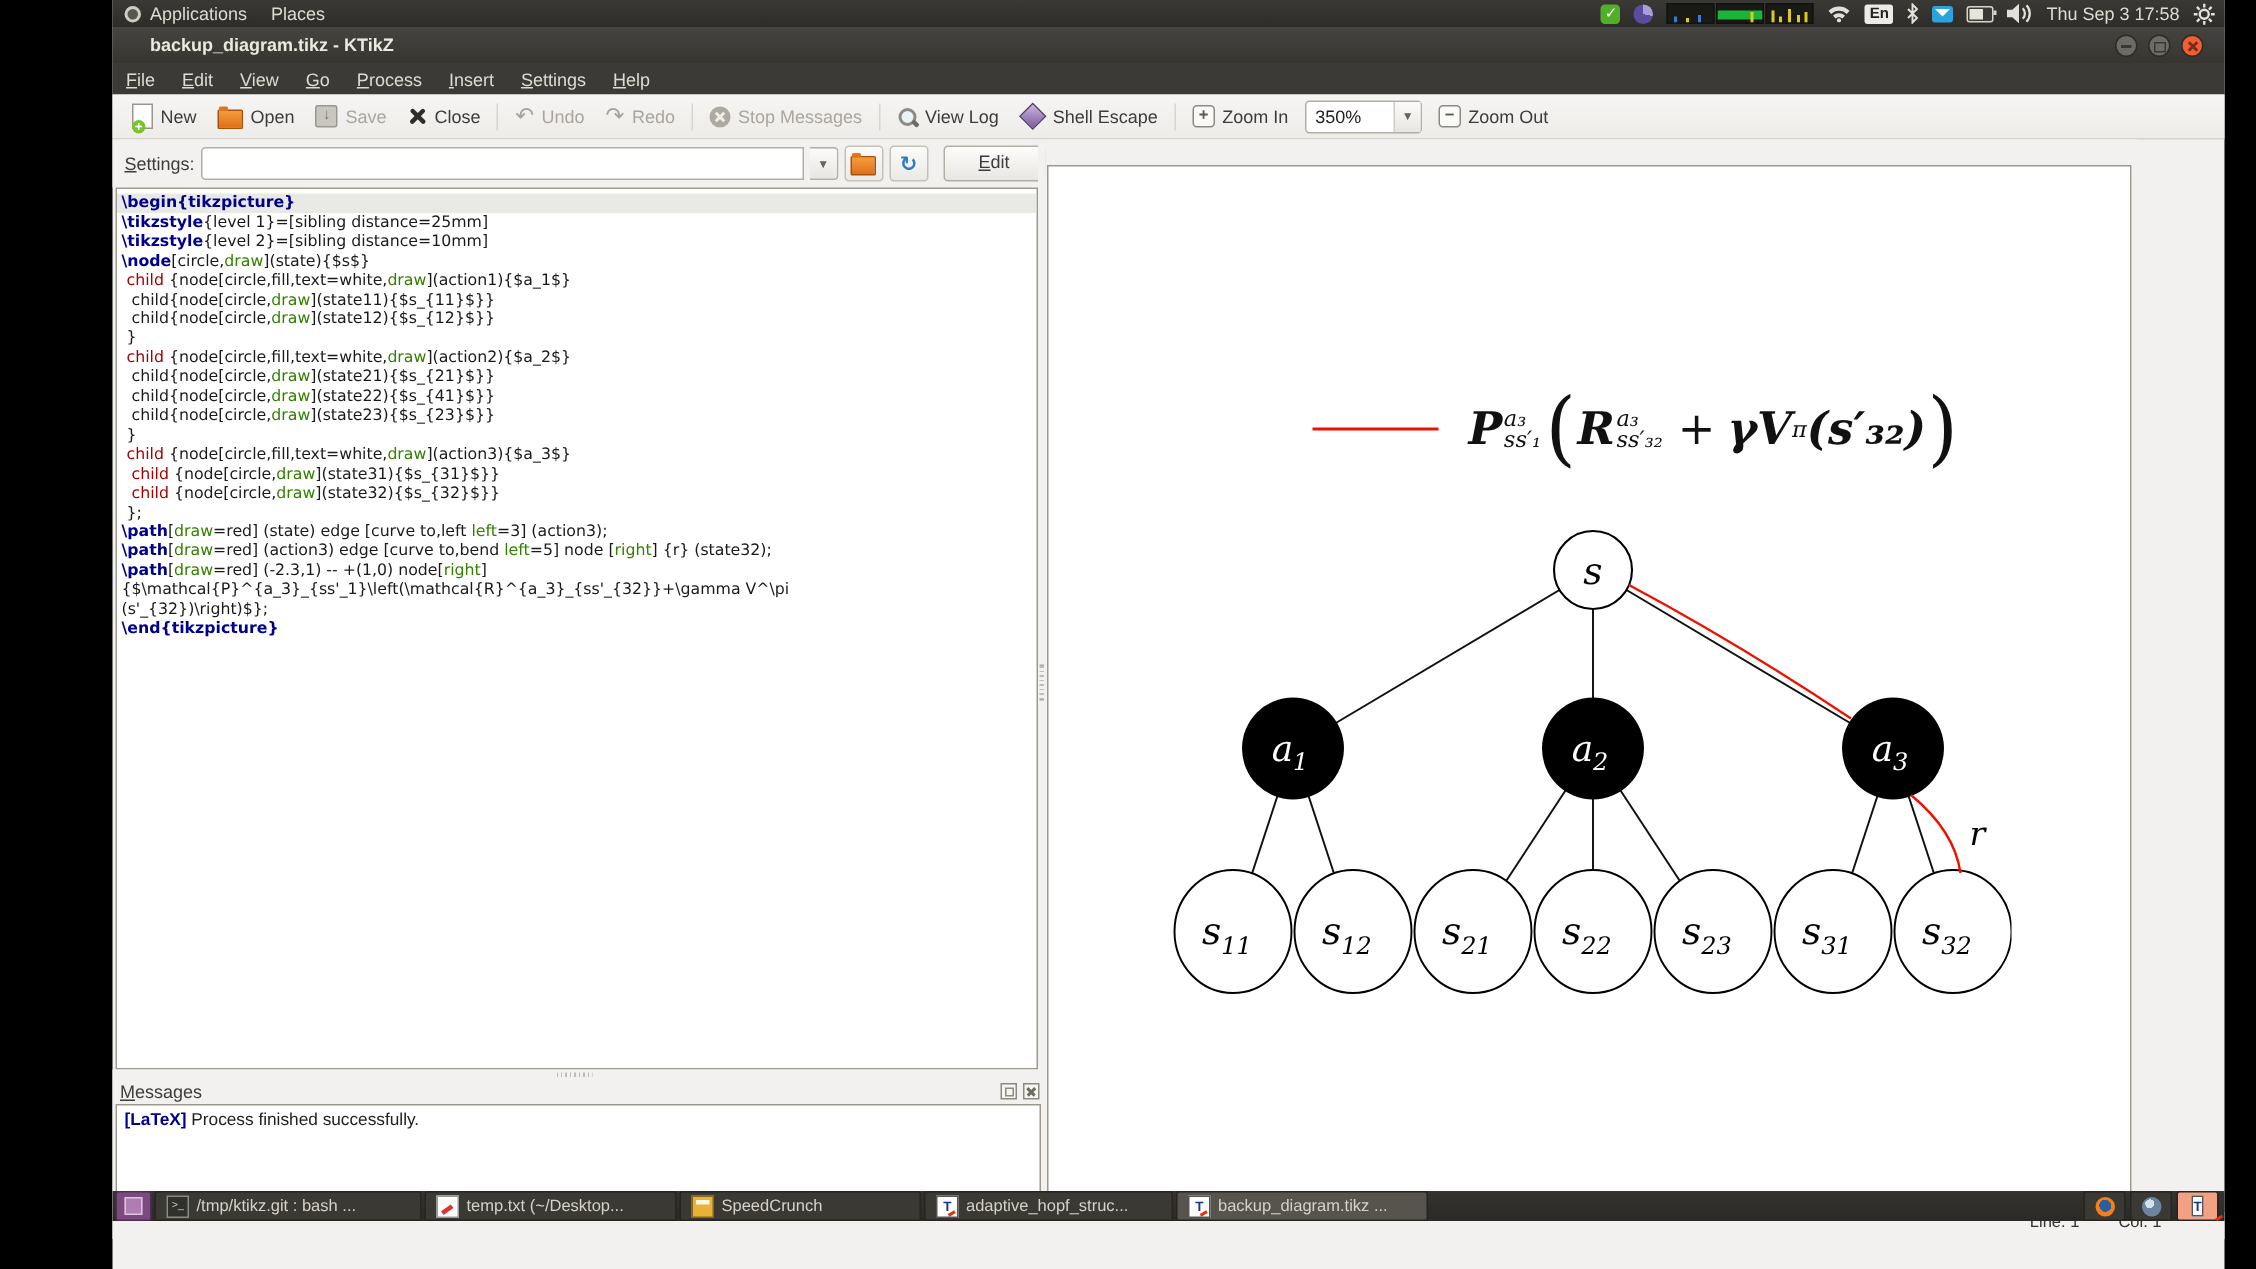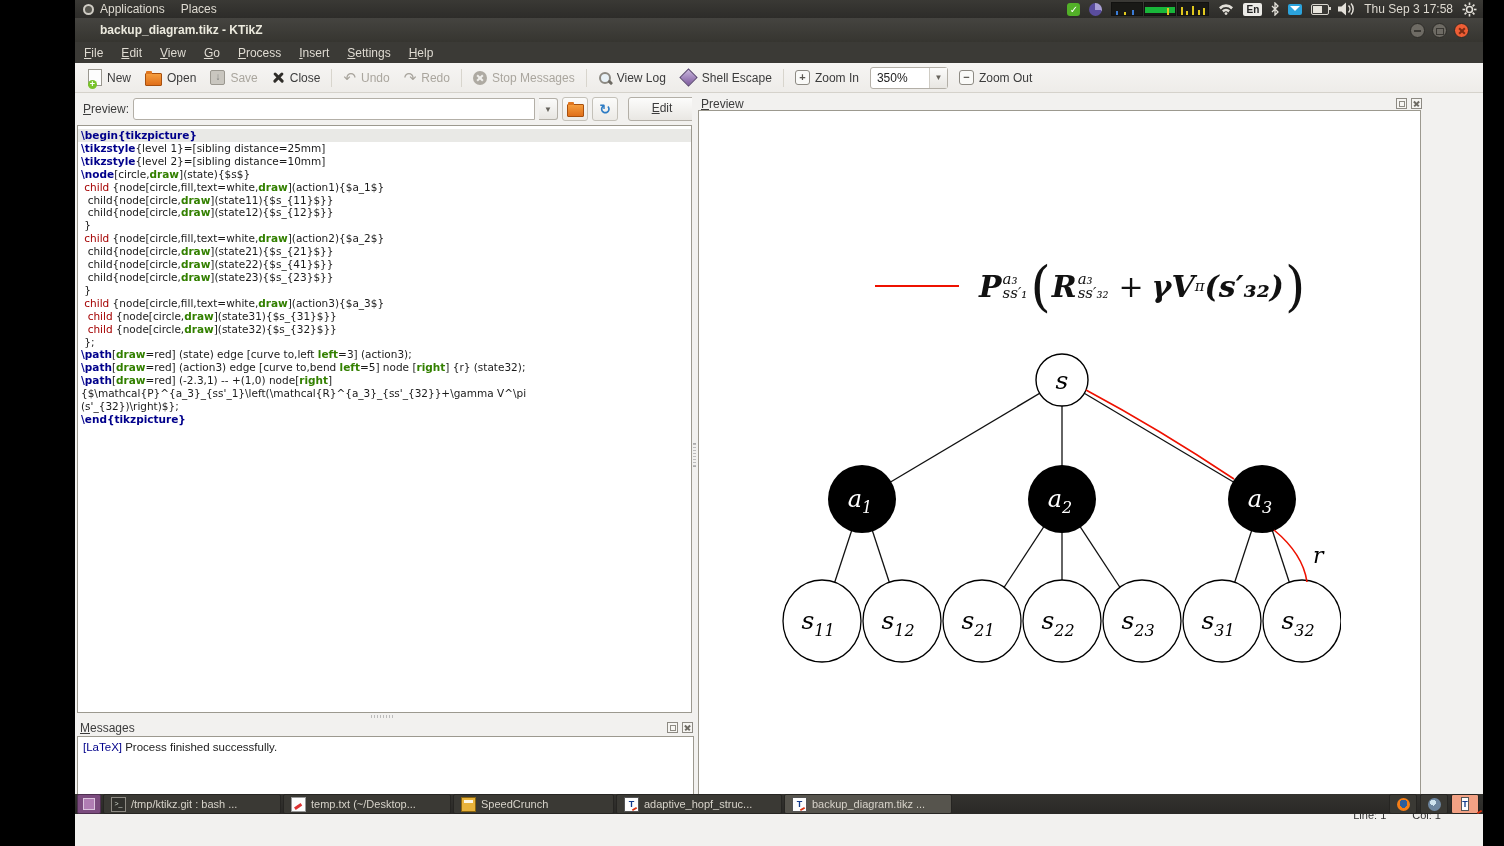--- a/index.html
+++ b/index.html
@@ -83,41 +83,41 @@
   .edit-btn{width:66px;height:22px;border:1px solid #b3afa7;border-radius:3px;background:linear-gradient(#fcfcfb,#e9e7e3);
     text-align:center;line-height:21px;margin-left:6px;}
   
   .editor{position:absolute;left:2px;top:125px;width:615px;height:588px;background:#fff;border:1px solid #9c998f;
     box-sizing:border-box;overflow:hidden;}
   .code{font-family:"DejaVu Sans","Liberation Sans",sans-serif;font-size:10.5px;line-height:12.9px;padding-top:3px;}
   .code-line{white-space:pre-wrap;padding-left:3px;color:#1a1a1a;}
   .code-line.current{background:#e9e9e6;}
   .tok-k{color:#00008b;font-weight:bold;}
   .tok-c{color:#a40000;}
-  .tok-g{color:#338000;font-weight:bold;}
+  .tok-g{color:#338000;font-weight:normal;}
   .tok-p{color:#1a1a1a;}
   
   .vsplit{position:absolute;left:617px;top:93px;width:5px;height:715px;background:#f2f1ef;}
   .vsplit .grip{position:absolute;top:350px;left:1px;width:3px;height:22px;border-top:1px solid #aaa;border-bottom:1px solid #aaa;
     background:repeating-linear-gradient(#bbb 0 1px,#f2f1ef 1px 3px);}
   .hsplit{position:absolute;left:0;top:713px;width:617px;height:6px;background:#f2f1ef;}
   .hsplit .grip{position:absolute;left:296px;top:2px;width:24px;height:3px;
     background:repeating-linear-gradient(90deg,#bbb 0 1px,#f2f1ef 1px 3px);}
   
   .dock-header{display:flex;align-items:center;font-size:12px;color:#3c3c3c;height:17px;}
   .dock-icons{margin-left:auto;display:flex;gap:4px;padding-right:4px;}
   .dk{width:11px;height:11px;border:1px solid #8d8a83;background:#f6f5f2;position:relative;box-sizing:border-box;}
   .dk.float:before{content:"";position:absolute;left:2px;top:2px;width:4px;height:4px;border:1px solid #8d8a83;}
   .dk.closex:before,.dk.closex:after{content:"";position:absolute;left:1px;top:4px;width:7px;height:1.5px;background:#6e6b64;}
   .dk.closex:before{transform:rotate(45deg);} .dk.closex:after{transform:rotate(-45deg);}
   .messages-dock{position:absolute;left:0;top:719px;width:622px;height:89px;background:#f2f1ef;}
   .messages-dock .dock-header{padding-left:5px;}
   .messages-body{position:absolute;left:2px;top:17px;right:3px;bottom:2px;background:#fff;border:1px solid #9c998f;
     font-size:11.5px;padding:4px 5px;box-sizing:border-box;color:#222;}
-  .log-tag{color:#00008b;font-weight:normal;margin-top:28px;}
+  .log-tag{color:#00008b;font-weight:bold;margin-top:28px;}
   .preview-dock{position:absolute;left:622px;top:93px;width:729px;height:715px;background:#f2f1ef;}
   .preview-dock .dock-header{padding-left:4px;padding-top:2px;}
   .preview-body{position:absolute;left:1px;top:17px;width:723px;height:696px;background:#fff;border:1px solid #9c998f;box-sizing:border-box;}
   
   .formula{position:absolute;left:176px;top:155px;display:flex;align-items:center;
     font-family:"DejaVu Serif","DejaVu Sans",serif;font-size:30px;color:#111;}
   .red-rule{width:84px;height:2px;background:#ee1100;margin-right:20px;}
   .mvar{font-style:italic;font-weight:bold;}
   .mcal{font-style:italic;font-weight:bold;}
   .ss{display:inline-flex;flex-direction:column;font-size:15px;line-height:14px;vertical-align:middle;
@@ -300,21 +300,21 @@
       <span class="val">350%</span>
       <span class="arrow-seg">▼</span>
     </span>
     <span class="tbtn">
       <span class="ic ic-zoombox">−</span>
       <span>Zoom Out</span>
       </span>
   </div>
 
   <div class="template-row">
-    <span class="fl">Preview:</span>
+    <span class="fl">Settings:</span>
     <span class="combo"></span>
     <span class="combo-arrow">▼</span>
     <span class="mini-btn">
       <span class="ic ic-folder"></span>
       </span>
     <span class="mini-btn">
       <span class="refresh-glyph">↻</span>
       </span>
     <span class="edit-btn fl">Edit</span>
   </div>
@@ -360,27 +360,20 @@
         <span class="dk float"></span>
         <span class="dk closex"></span>
       </span>
     </div>
     <div class="messages-body">
       <span class="log-tag">[LaTeX]</span><span> Process finished successfully.</span>
     </div>
   </div>
 
   <div class="preview-dock">
-    <div class="dock-header">
-      <span class="fl">Preview</span>
-      <span class="dock-icons">
-        <span class="dk float"></span>
-        <span class="dk closex"></span>
-      </span>
-    </div>
     <div class="preview-body">
 
       <div class="formula">
         <span class="red-rule"></span>
         <span class="mcal">P</span>
           <span class="ss">
             <span>a₃</span>
             <span>ss′₁</span>
           </span>
         <span class="bigp">(</span>

